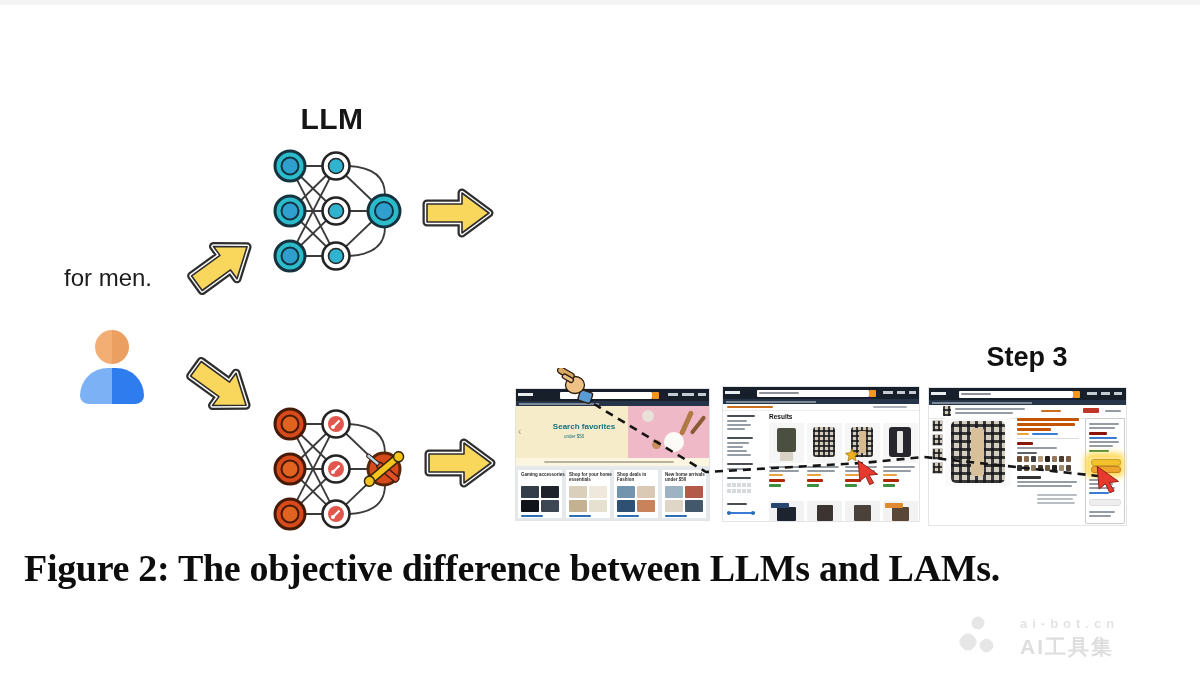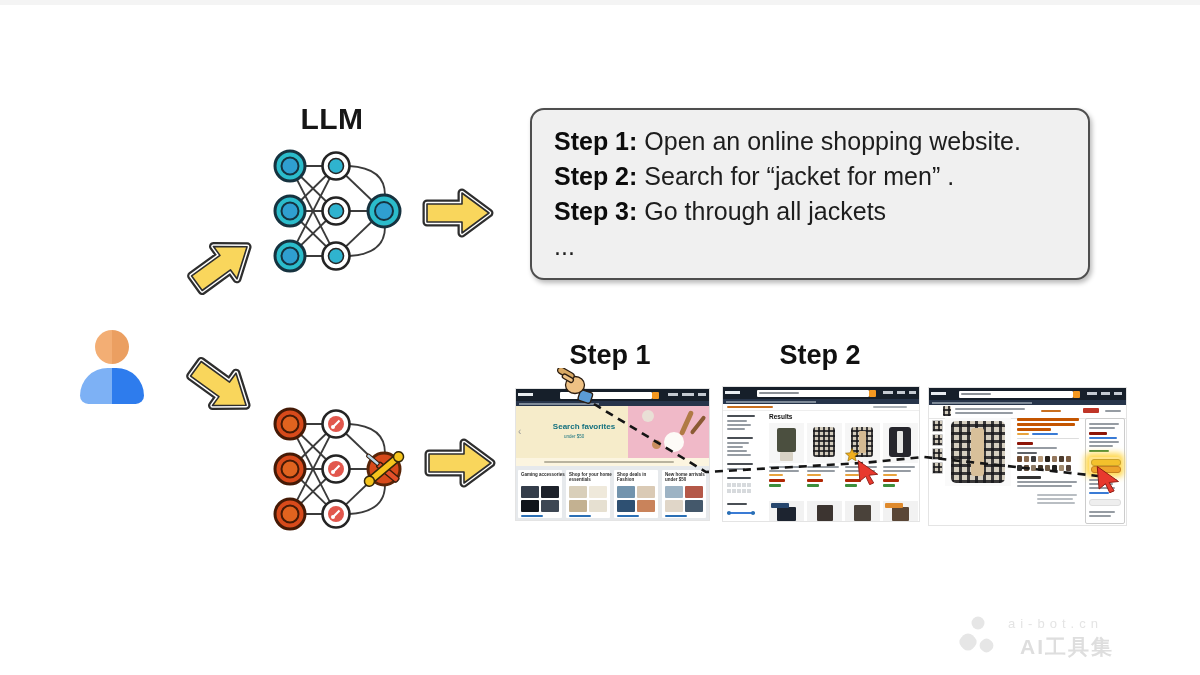--- a/index.html
+++ b/index.html
@@ -43,31 +43,32 @@
   .plaid-lg{background-color:#d6cfc0;
          background-image:repeating-linear-gradient(0deg,rgba(22,22,26,.82) 0 3px,transparent 3px 8px),
                           repeating-linear-gradient(90deg,rgba(22,22,26,.82) 0 3px,transparent 3px 8px);}
   .tiny-txt{position:absolute;font-size:9px;line-height:10px;color:#2b2b2b;font-weight:700;
             transform:scale(.5);transform-origin:0 0;width:200%;}
   .card{position:absolute;top:81px;width:44px;height:48px;background:#fff;border-radius:1px;}
   .blk{position:absolute;border-radius:1px;}
 
   
   .watermark{position:absolute;left:956px;top:614px;width:230px;height:52px;color:#e3e3e3;}
-  .wm-site{position:absolute;left:52px;top:2px;font-size:13px;font-weight:400;letter-spacing:5px;color:#e4e4e4;}
+  .wm-site{position:absolute;left:64px;top:2px;font-size:13px;font-weight:700;letter-spacing:5px;color:#e4e4e4;}
   .wm-name{position:absolute;left:64px;top:19px;font-size:21px;font-weight:800;letter-spacing:2px;color:#dedede;}
 </style>
 </head>
 <body>
 
 <div class="canvas">
   <div class="strip" style="top:0"></div>
   <div class="strip" style="top:670"></div>
 
   <div class="task-text">
+    <div>for men.</div>
   </div>
   <div class="person">
     <div class="head"></div>
     <div class="body"></div>
   </div>
 
   <svg class="abs" style="left:184px;top:238px;transform:rotate(-36deg)" width="76" height="54" viewBox="0 0 76 52">
     <polygon points="7,17 42,17 42,6 69,26 42,46 42,35 7,35" fill="#f9d65c" stroke="#2e2e2e" stroke-width="9" stroke-linejoin="round"></polygon>
     <polygon points="7,17 42,17 42,6 69,26 42,46 42,35 7,35" fill="#f9d65c" stroke="#ffffff" stroke-width="4.5" stroke-linejoin="round"></polygon>
     <polygon points="7,17 42,17 42,6 69,26 42,46 42,35 7,35" fill="#f9d65c" stroke="#2e2e2e" stroke-width="1.6" stroke-linejoin="round"></polygon>
@@ -117,26 +118,20 @@
         <circle cx="84" cy="26" r="7.5" fill="#2fb3cf" stroke="#242424" stroke-width="1.6"></circle>
       <circle cx="84" cy="71" r="13.5" fill="#ffffff" stroke="#242424" stroke-width="2.6"></circle>
         <circle cx="84" cy="71" r="7.5" fill="#2fb3cf" stroke="#242424" stroke-width="1.6"></circle>
       <circle cx="84" cy="116" r="13.5" fill="#ffffff" stroke="#242424" stroke-width="2.6"></circle>
         <circle cx="84" cy="116" r="7.5" fill="#2fb3cf" stroke="#242424" stroke-width="1.6"></circle>
       <circle cx="132" cy="71" r="16" fill="#2bbccb" stroke="#16323f" stroke-width="3"></circle>
         <circle cx="132" cy="71" r="9" fill="#2f9fd0" stroke="#16323f" stroke-width="2"></circle>
     </g>
   </svg>
 
-  <div class="plan-box">
-    <p><b>Step 1:</b> <span>Open an online shopping website.</span></p>
-    <p><b>Step 2:</b> <span>Search for “jacket for men” .</span></p>
-    <p><b>Step 3:</b> <span>Go through all jackets</span></p>
-    <p>...</p>
-  </div>
 
   <svg class="abs" style="left:252px;top:398px" width="175" height="142" viewBox="0 0 175 142">
     <g stroke="#3b3b3b" stroke-width="1.8" fill="none">
       <line x1="38" y1="26" x2="84" y2="26"></line>
         <line x1="38" y1="26" x2="84" y2="71"></line>
         <line x1="38" y1="26" x2="84" y2="116"></line>
       <line x1="38" y1="71" x2="84" y2="26"></line>
         <line x1="38" y1="71" x2="84" y2="71"></line>
         <line x1="38" y1="71" x2="84" y2="116"></line>
       <line x1="38" y1="116" x2="84" y2="26"></line>
@@ -183,22 +178,21 @@
         <rect x="-22" y="-1.8" width="15" height="3.6" rx="1.5" fill="#bcd9ea" stroke="#3a1c0a" stroke-width="1.1"></rect>
       </g>
       <g transform="rotate(-40)">
         <rect x="-19" y="-3.6" width="38" height="7.2" rx="2.5" fill="#f6c51d" stroke="#33270a" stroke-width="1.5"></rect>
         <circle cx="-19" cy="0" r="5" fill="#f6c51d" stroke="#33270a" stroke-width="1.5"></circle>
         <circle cx="19" cy="0" r="5" fill="#f6c51d" stroke="#33270a" stroke-width="1.5"></circle>
       </g>
     </g>
   </svg>
 
-  <div class="step-label" style="left:535px;top:340px">Step 1</div>
-  <div class="step-label" style="left:745px;top:340px">Step 2</div>
+  <div class="step-label" style="left:952px;top:342px">Step 3</div>
 
   <div class="shot" style="left:515px;top:388px;width:193px;height:131px">
     <div class="nav">
       <div class="abs" style="left:2px;top:4px;width:15px;height:3px;background:#e8ecef"></div>
       <div class="abs" style="left:44px;top:2.5px;width:92px;height:7px;background:#fff;border-radius:1px"></div>
       <div class="abs" style="left:136px;top:2.5px;width:7px;height:7px;background:#f49821;border-radius:1px"></div>
       <div class="abs" style="left:152px;top:4px;width:10px;height:3px;background:#c4cad1"></div>
       <div class="abs" style="left:166px;top:4px;width:12px;height:3px;background:#c4cad1"></div>
       <div class="abs" style="left:182px;top:4px;width:8px;height:3px;background:#c4cad1"></div>
     </div>
@@ -480,20 +474,21 @@
     <path d="M7,0.5 L8.8,4.8 L13.5,5.2 L10,8.2 L11.1,13 L7,10.4 L2.9,13 L4,8.2 L0.5,5.2 L5.2,4.8 Z" fill="#f2b01e" stroke="#8a6400" stroke-width="0.6"></path>
   </svg>
 
   <svg class="abs" style="left:857px;top:459px" width="23" height="26" viewBox="0 0 20 22">
     <path d="M1,1 L18,13 L10.5,13.8 L14.5,20.5 L11,22 L7.6,14.8 L2.5,19 Z" fill="#e8392e" stroke="#8e1b12" stroke-width="0.8"></path>
   </svg>
   <svg class="abs" style="left:1096px;top:465px" width="25" height="28" viewBox="0 0 20 22">
     <path d="M1,1 L18,13 L10.5,13.8 L14.5,20.5 L11,22 L7.6,14.8 L2.5,19 Z" fill="#e8392e" stroke="#8e1b12" stroke-width="0.8"></path>
   </svg>
 
+  <div class="caption">Figure 2: The objective difference between LLMs and LAMs.</div>
 
   <div class="watermark">
     <svg width="50" height="46" viewBox="0 0 50 46">
       <circle cx="22" cy="9" r="6.5" fill="#e6e6e6"></circle>
       <rect x="4" y="20" width="16" height="16" rx="6.5" transform="rotate(-45 12 28)" fill="#e6e6e6"></rect>
       <rect x="24" y="25" width="13" height="13" rx="5.5" transform="rotate(-45 30.5 31.5)" fill="#e6e6e6"></rect>
     </svg>
     <div class="wm-site">ai-bot.cn</div>
     <div class="wm-name">AI工具集</div>
   </div>

